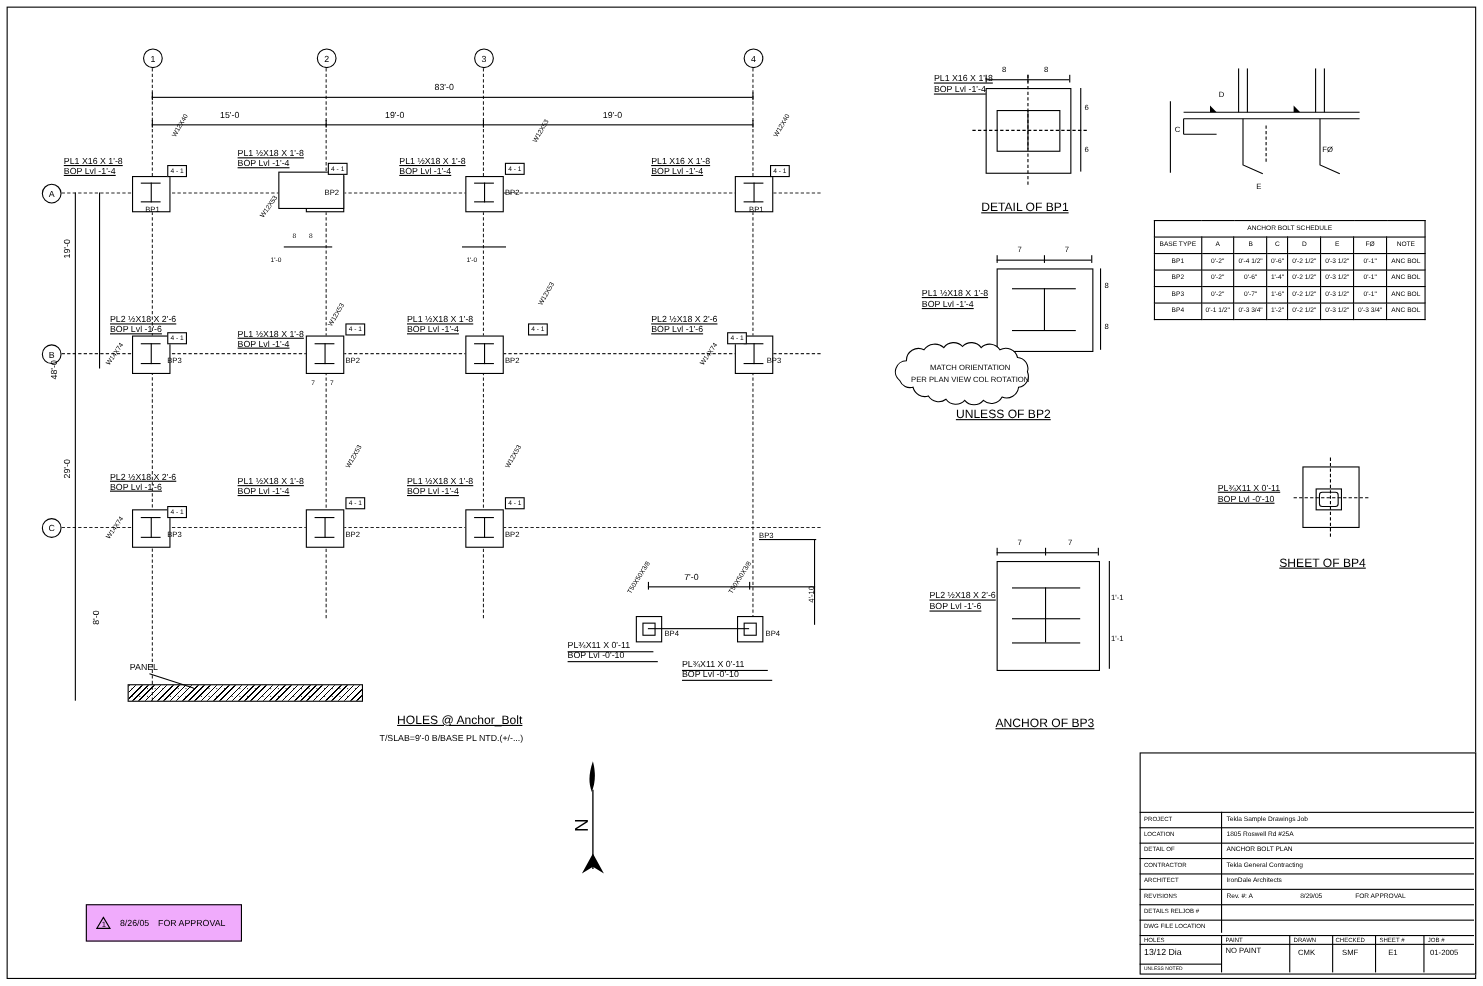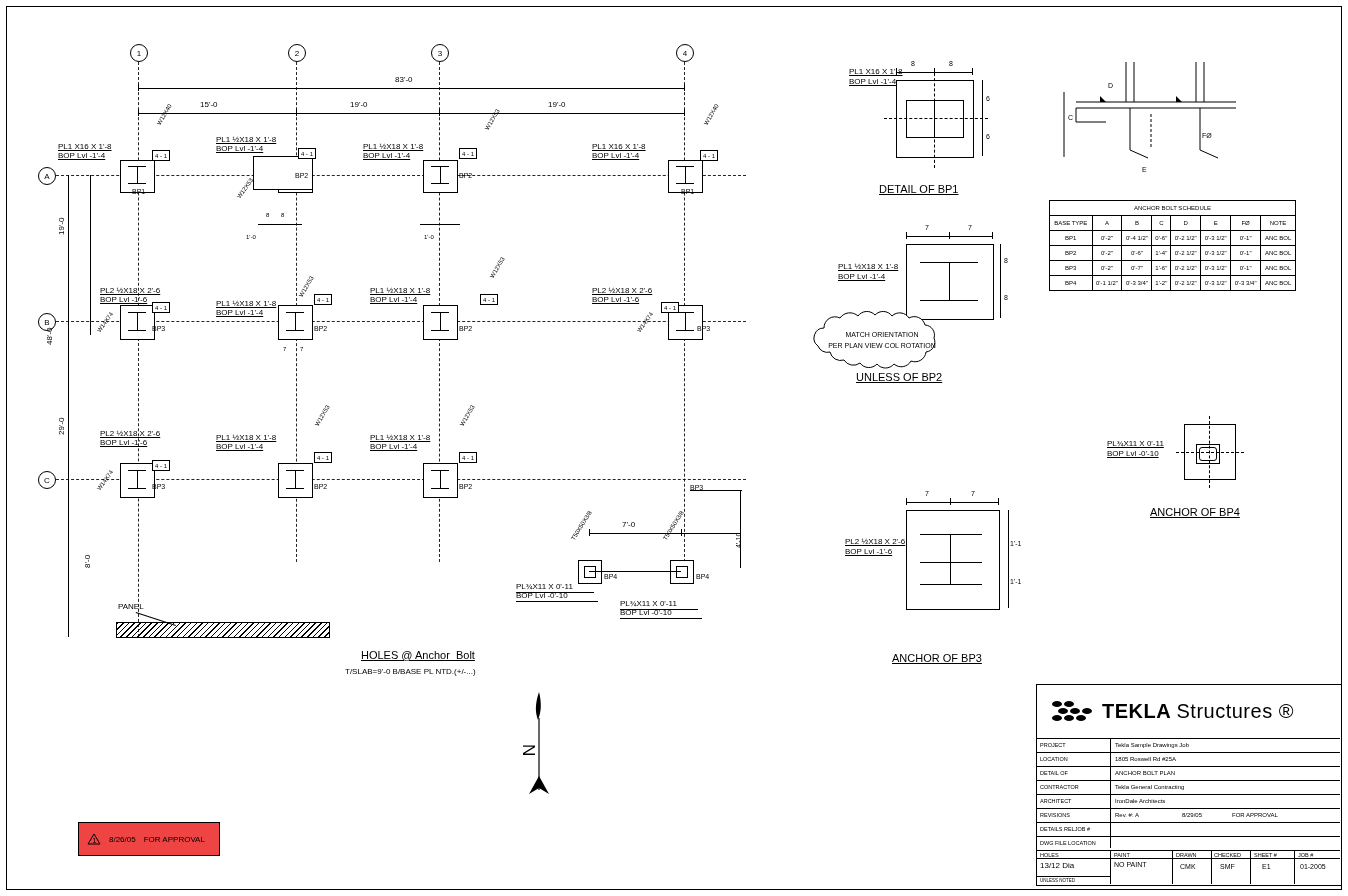--- a/index.html
+++ b/index.html
@@ -14,33 +14,33 @@
   .vln{width:1px;}
   
   .gridline-h{position:absolute;height:0;border-top:1px dashed #000;opacity:.85;}
   .gridline-v{position:absolute;width:0;border-left:1px dashed #000;opacity:.85;}
   .bubble{position:absolute;width:16px;height:16px;border:1px solid #000;border-radius:50%;
           font-size:8px;display:flex;align-items:center;justify-content:center;background:#fff;}
   .bp{position:absolute;border:1px solid #000;background:#fff;}
   .tag{position:absolute;border:1px solid #000;background:#fff;font-size:6px;
        display:flex;align-items:center;justify-content:center;padding:0 2px;height:9px;}
   .detbox{position:absolute;border:1px solid #000;background:#fff;}
-  .detlabel{position:absolute;font-size:11px;text-decoration:underline;white-space:nowrap;}
+  .detlabel{position:absolute;font-size:11px;text-decoration:underline;white-space:nowrap;margin-left:13px;}
   
   .sched{position:absolute;border-collapse:collapse;font-size:6px;background:#fff;}
   .sched td,.sched th{border:1px solid #000;padding:1px 2px;text-align:center;font-weight:normal;height:12px;}
   .sched .hdr{font-size:6px;}
   
   .tb{position:absolute;border:1px solid #000;background:#fff;}
   .tbl-label{position:absolute;font-size:5.5px;}
   .tbl-val{position:absolute;font-size:6px;}
   .logoWrap{position:absolute;display:flex;align-items:center;gap:8px;}
   .logoText{font-size:20px;font-weight:bold;letter-spacing:.5px;}
   .logoText .lt2{font-weight:normal;}
-  .revbox{position:absolute;border:1px solid #000;background:#ef4444;display:flex;align-items:center;gap:8px;padding:0 8px;}
+  .revbox{position:absolute;border:1px solid #000;background:#f0abfc;display:flex;align-items:center;gap:8px;padding:0 8px;}
   .revbox span{font-size:8px;}
   .cloud{position:absolute;}
   .cloudtxt{position:absolute;font-size:7px;text-align:center;width:140px;}
   .northWrap{position:absolute;}
   .hatch{position:absolute;border:1px solid #000;
      background:
        repeating-linear-gradient(135deg,#000 0 1px,transparent 1px 4px),
        radial-gradient(circle at 3px 3px,#000 .6px,transparent .7px);
      background-size:auto, 7px 7px;}
   .dimtick{position:absolute;width:1px;height:7px;background:#000;}
@@ -337,21 +337,21 @@
   <div class="txt u" style="left:845px;top:548px;font-size:8px;">BOP Lvl -1'-6</div>
   <div class="detlabel" style="left:892px;top:652px;">ANCHOR OF BP3</div>
 
   <div class="detbox" style="left:1184px;top:424px;width:50px;height:54px;"></div>
   <div class="detbox" style="left:1196px;top:444px;width:22px;height:18px;"></div>
   <div class="detbox" style="left:1199px;top:447px;width:16px;height:12px;border-radius:3px;"></div>
   <div class="ln vln" style="left:1209px;top:416px;height:72px;border-left:1px dashed #000;background:none;width:0;"></div>
   <div class="ln hln" style="left:1176px;top:452px;width:68px;border-top:1px dashed #000;background:none;height:0;"></div>
   <div class="txt u" style="left:1107px;top:440px;font-size:8px;">PL¾X11  X 0'-11</div>
   <div class="txt u" style="left:1107px;top:450px;font-size:8px;">BOP Lvl -0'-10</div>
-  <div class="detlabel" style="left:1150px;top:506px;">ANCHOR OF BP4</div>
+  <div class="detlabel" style="left:1150px;top:506px;">SHEET OF BP4</div>
 
   <div class="abs" style="left:1056px;top:62px;width:200px;height:120px;">
     <svg width="200" height="120" viewBox="0 0 200 120">
       <line x1="20" y1="40" x2="180" y2="40" stroke="#000" stroke-width="1"></line>
       <line x1="20" y1="46" x2="180" y2="46" stroke="#000" stroke-width="1"></line>
       <line x1="70" y1="0" x2="70" y2="40" stroke="#000" stroke-width="1"></line>
       <line x1="78" y1="0" x2="78" y2="40" stroke="#000" stroke-width="1"></line>
       <line x1="140" y1="0" x2="140" y2="40" stroke="#000" stroke-width="1"></line>
       <line x1="148" y1="0" x2="148" y2="40" stroke="#000" stroke-width="1"></line>
       <line x1="20" y1="46" x2="20" y2="60" stroke="#000"></line>
@@ -433,34 +433,20 @@
     <svg width="14" height="12" viewBox="0 0 14 12">
         <polygon points="7,1 13,11 1,11" fill="none" stroke="#000"></polygon>
         <text x="5.6" y="10" font-size="7" font-family="Liberation Sans, sans-serif">1</text>
       </svg>
     <span>8/26/05</span>
     <span>FOR APPROVAL</span>
   </div>
 
   <div class="tb" style="left:1036px;top:684px;width:304px;height:200px;"></div>
 
-  <div class="logoWrap" style="left:1048px;top:698px;">
-    <svg width="46" height="26" viewBox="0 0 46 26">
-      <ellipse cx="9" cy="6" rx="5" ry="3" fill="#000"></ellipse>
-      <ellipse cx="21" cy="6" rx="5" ry="3" fill="#000"></ellipse>
-      <ellipse cx="15" cy="13" rx="5" ry="3" fill="#000"></ellipse>
-      <ellipse cx="27" cy="13" rx="5" ry="3" fill="#000"></ellipse>
-      <ellipse cx="9" cy="20" rx="5" ry="3" fill="#000"></ellipse>
-      <ellipse cx="21" cy="20" rx="5" ry="3" fill="#000"></ellipse>
-      <ellipse cx="33" cy="20" rx="5" ry="3" fill="#000"></ellipse>
-      <ellipse cx="39" cy="13" rx="5" ry="3" fill="#000"></ellipse>
-    </svg>
-    <div class="logoText"><span>TEKLA</span>
-      <span class="lt2">Structures ®</span></div>
-  </div>
 
   <div class="ln hln" style="left:1036px;top:738px;width:304px;"></div>
   <div class="ln vln" style="left:1110px;top:738px;height:110px;"></div>
 
   <div class="ln hln" style="left:1036px;top:752px;width:304px;"></div>
   <div class="tbl-label" style="left:1040px;top:742px;">PROJECT</div>
   <div class="tbl-val" style="left:1115px;top:742px;">Tekla Sample Drawings Job</div>
 
   <div class="ln hln" style="left:1036px;top:766px;width:304px;"></div>
   <div class="tbl-label" style="left:1040px;top:756px;">LOCATION</div>

